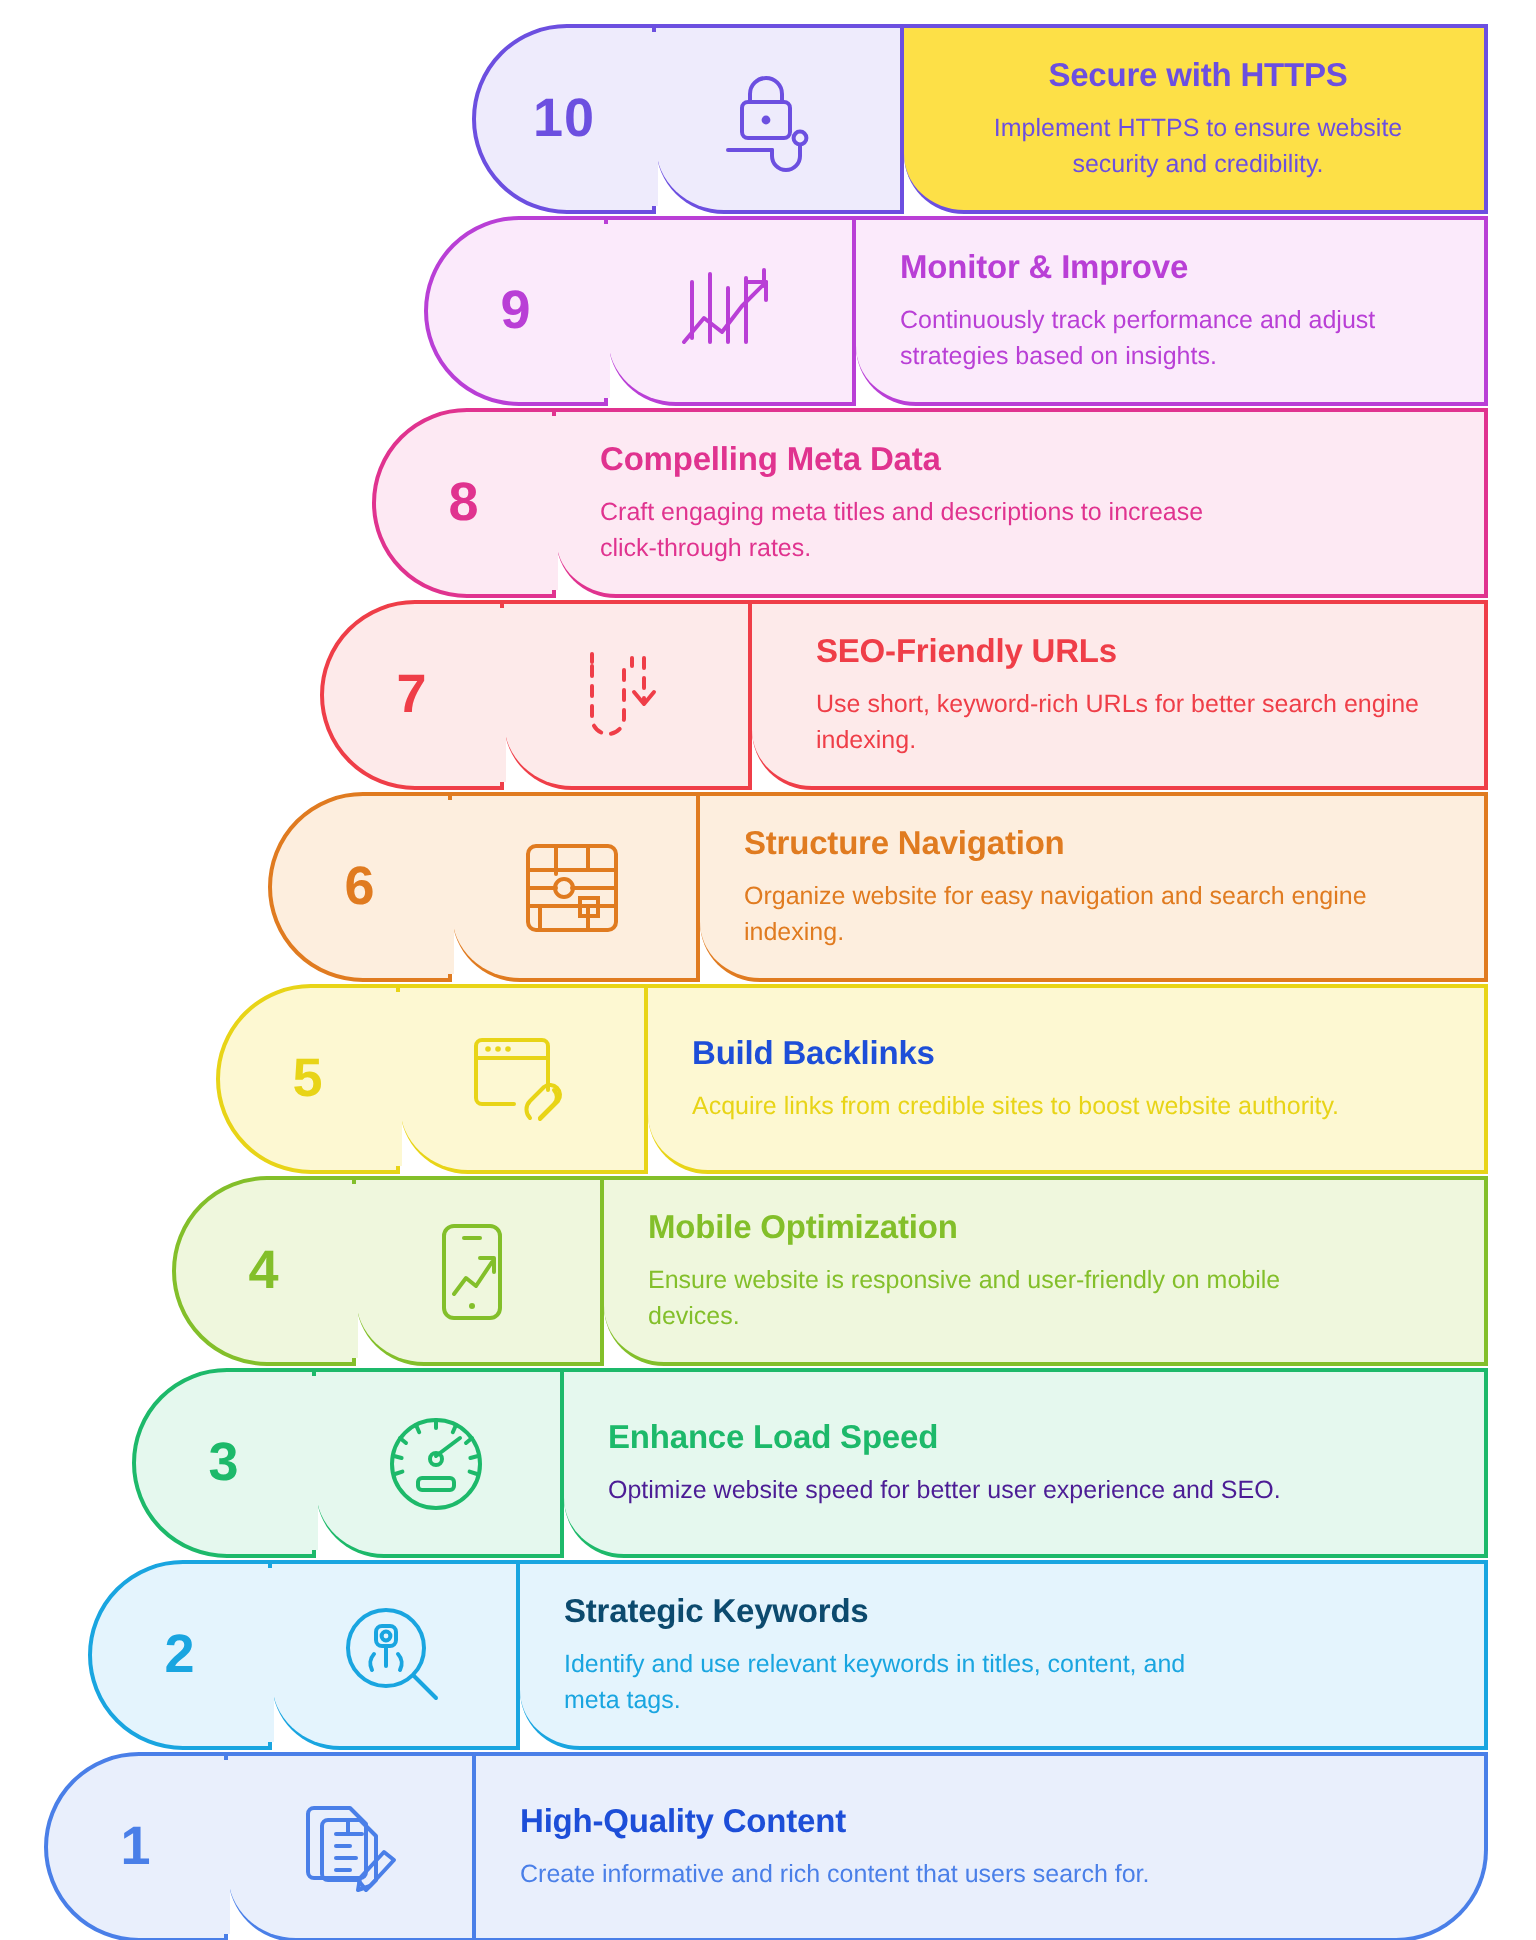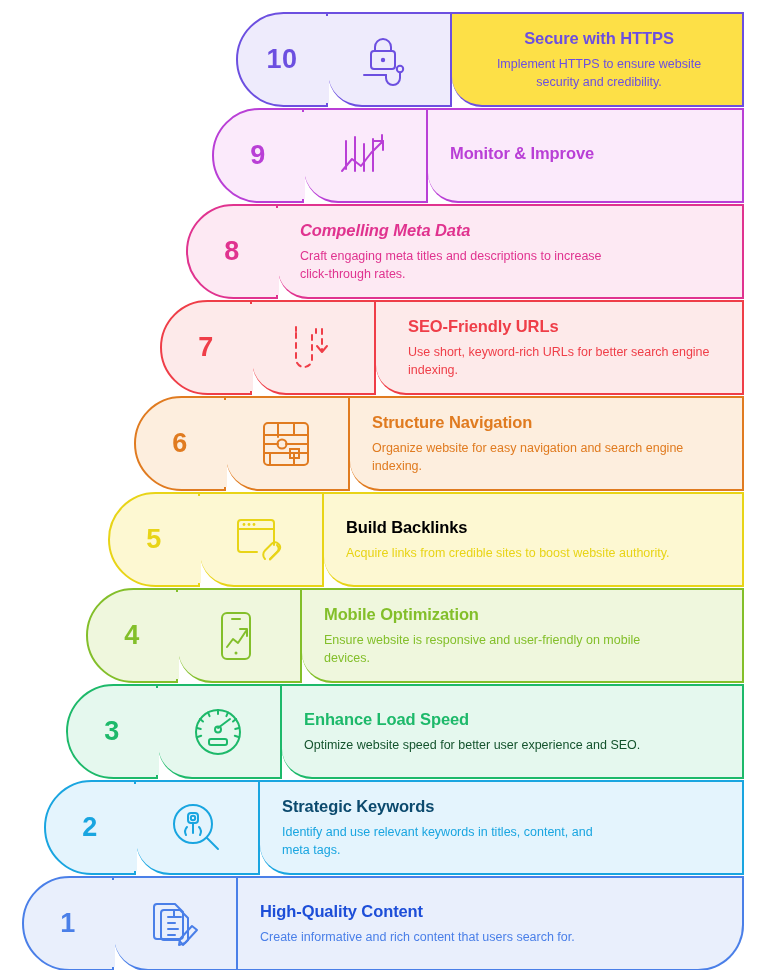--- a/index.html
+++ b/index.html
@@ -110,28 +110,29 @@
           <path d="M21 10v34" fill="none" stroke="#b93fd6" stroke-width="2" stroke-linecap="round" stroke-linejoin="round"></path>
           <path d="M30 17v27" fill="none" stroke="#b93fd6" stroke-width="2" stroke-linecap="round" stroke-linejoin="round"></path>
           <path d="M39 12v32" fill="none" stroke="#b93fd6" stroke-width="2" stroke-linecap="round" stroke-linejoin="round"></path>
           <path d="M48 8v8" fill="none" stroke="#b93fd6" stroke-width="2" stroke-linecap="round" stroke-linejoin="round"></path>
         <path d="M8 44l10-12 9 7 10-13 12-12" fill="none" stroke="#b93fd6" stroke-width="2" stroke-linecap="round" stroke-linejoin="round"></path>
         <path d="M40 14h9v9" fill="none" stroke="#b93fd6" stroke-width="2" stroke-linecap="round" stroke-linejoin="round"></path>
       </svg>
       </div>
       <div class="textcap" style="background: rgb(251, 234, 251); border-color: rgb(185, 63, 214);">
         <div class="t" style="color: rgb(185, 63, 214);">Monitor &amp; Improve</div>
+        <div class="d" style="color: rgb(185, 63, 214);">Continuously track performance and adjust strategies based on insights.</div>
       </div>
     </div>
     <div class="row" style="left: 186px; top: 204px; width: 558px;">
       <div class="numcap" style="background: rgb(253, 233, 243); border-color: rgb(224, 51, 143);">
         <span class="num" style="color: rgb(224, 51, 143);">8</span>
       </div>
       <div class="textcap" style="background: rgb(253, 233, 243); border-color: rgb(224, 51, 143);">
-        <div class="t" style="color: rgb(224, 51, 143); font-style: italic;">Compelling Meta Data</div>
+        <div class="t" style="color: rgb(224, 51, 143);">Compelling Meta Data</div>
         <div class="d" style="color: rgb(224, 51, 143);">Craft engaging meta titles and descriptions to increase click-through rates.</div>
       </div>
     </div>
     <div class="row" style="left: 160px; top: 300px; width: 584px;">
       <div class="numcap" style="background: rgb(253, 234, 234); border-color: rgb(239, 62, 72);">
         <span class="num" style="color: rgb(239, 62, 72);">7</span>
       </div>
       <div class="iconcap" style="background: rgb(253, 234, 234); border-color: rgb(239, 62, 72);">
         <svg width="62" height="58" viewBox="0 0 62 58">
         <path d="M14 8v4" fill="none" stroke="#ef3e48" stroke-width="2" stroke-linecap="round" stroke-linejoin="round" stroke-dasharray="5 5"></path>
@@ -179,21 +180,21 @@
         <path d="M44 34v-22a3 3 0 0 0-3-3H11a3 3 0 0 0-3 3v26a3 3 0 0 0 3 3h16" fill="none" stroke="#e8d417" stroke-width="2" stroke-linecap="round" stroke-linejoin="round"></path>
         <path d="M8 18h36" fill="none" stroke="#e8d417" stroke-width="2" stroke-linecap="round" stroke-linejoin="round"></path>
         <circle cx="14" cy="13.5" r="1.4" fill="#e8d417"></circle>
           <circle cx="19" cy="13.5" r="1.4" fill="#e8d417"></circle>
           <circle cx="24" cy="13.5" r="1.4" fill="#e8d417"></circle>
         <path d="M35 48a6 6 0 0 1 0-8.5l7-7a5 5 0 0 1 7 7l-9 9" fill="none" stroke="#e8d417" stroke-width="2" stroke-linecap="round" stroke-linejoin="round"></path>
         <path d="M47 34a5 5 0 0 1 0 7l-7 7" fill="none" stroke="#e8d417" stroke-width="2" stroke-linecap="round" stroke-linejoin="round"></path>
       </svg>
       </div>
       <div class="textcap" style="background: rgb(253, 248, 210); border-color: rgb(232, 212, 23);">
-        <div class="t" style="color: #000000;">Build Backlinks</div>
+        <div class="t" style="color: #1d4ed8;">Build Backlinks</div>
         <div class="d" style="color: rgb(232, 212, 23);">Acquire links from credible sites to boost website authority.</div>
       </div>
     </div>
     <div class="row" style="left: 86px; top: 588px; width: 658px;">
       <div class="numcap" style="background: rgb(239, 247, 221); border-color: rgb(131, 191, 42);">
         <span class="num" style="color: rgb(131, 191, 42);">4</span>
       </div>
       <div class="iconcap" style="background: rgb(239, 247, 221); border-color: rgb(131, 191, 42);">
         <svg width="62" height="58" viewBox="0 0 62 58">
         <rect x="14" y="6" width="28" height="46" rx="5" fill="none" stroke="#83bf2a" stroke-width="2"></rect>
@@ -224,21 +225,21 @@
         <path d="M12 16l3 2.5" fill="none" stroke="#1db96a" stroke-width="2" stroke-linecap="round" stroke-linejoin="round"></path>
           <path d="M48 16l-3 2.5" fill="none" stroke="#1db96a" stroke-width="2" stroke-linecap="round" stroke-linejoin="round"></path>
         <path d="M9 25l3.8 1" fill="none" stroke="#1db96a" stroke-width="2" stroke-linecap="round" stroke-linejoin="round"></path>
           <path d="M51 25l-3.8 1" fill="none" stroke="#1db96a" stroke-width="2" stroke-linecap="round" stroke-linejoin="round"></path>
         <path d="M9.5 34l3.7-1.2" fill="none" stroke="#1db96a" stroke-width="2" stroke-linecap="round" stroke-linejoin="round"></path>
           <path d="M50.5 34l-3.7-1.2" fill="none" stroke="#1db96a" stroke-width="2" stroke-linecap="round" stroke-linejoin="round"></path>
       </svg>
       </div>
       <div class="textcap" style="background: rgb(229, 248, 238); border-color: rgb(29, 185, 106);">
         <div class="t" style="color: rgb(29, 185, 106);">Enhance Load Speed</div>
-        <div class="d" style="color: #14532d;">Optimize website speed for better user experience and SEO.</div>
+        <div class="d" style="color: #4c1d95;">Optimize website speed for better user experience and SEO.</div>
       </div>
     </div>
     <div class="row" style="left: 44px; top: 780px; width: 700px;">
       <div class="numcap" style="background: rgb(228, 244, 253); border-color: rgb(25, 165, 224);">
         <span class="num" style="color: rgb(25, 165, 224);">2</span>
       </div>
       <div class="iconcap" style="background: rgb(228, 244, 253); border-color: rgb(25, 165, 224);">
         <svg width="62" height="58" viewBox="0 0 62 58">
         <circle cx="27" cy="25" r="19" fill="none" stroke="#19a5e0" stroke-width="2"></circle>
         <path d="M41 39l11 11" fill="none" stroke="#19a5e0" stroke-width="2" stroke-linecap="round" stroke-linejoin="round"></path>

